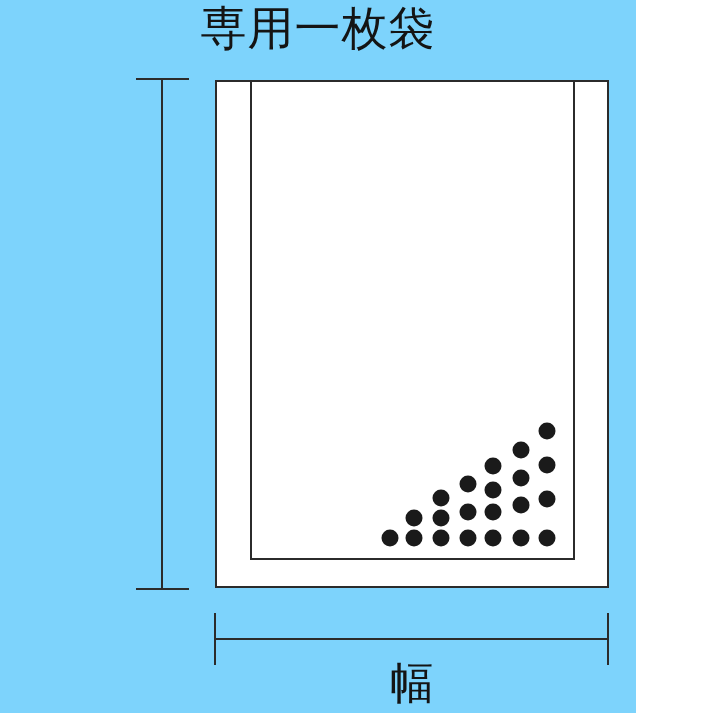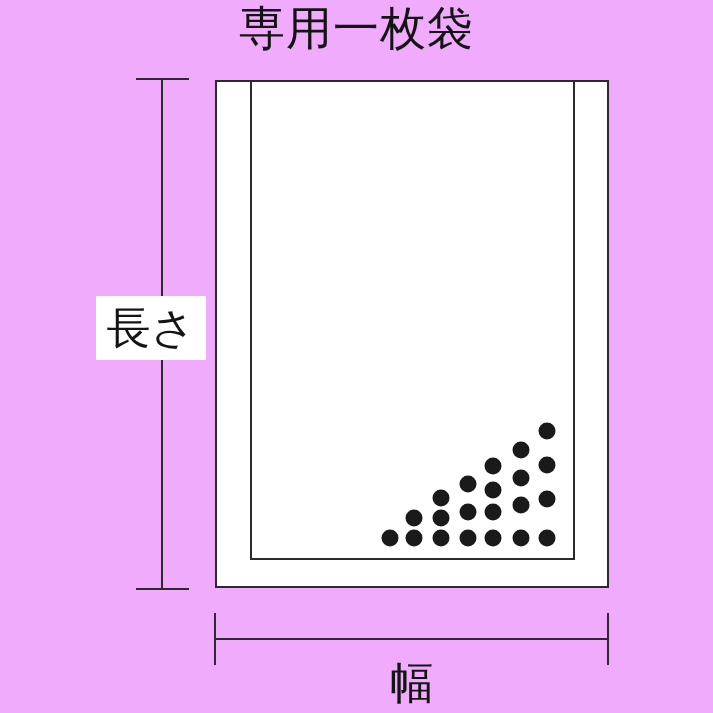--- a/index.html
+++ b/index.html
@@ -5,23 +5,23 @@
   html, body {
     margin: 0;
     padding: 0;
     background: #ffffff;
   }
   body {
     font-family: "DejaVu Sans", "Liberation Sans", sans-serif;
   }
   #canvas {
     position: relative;
-    width: 713px;
+    width: 636px;
     height: 713px;
-    background: #f0abfc;
+    background: #7dd3fc;
     overflow: hidden;
   }
   .title {
     position: absolute;
     left: 0;
     right: 0;
     top: 2px;
     text-align: center;
     font-size: 46px;
     line-height: 52px;
@@ -177,20 +177,19 @@
       <div class="dot" style="left: 521px; top: 450px; width: 17px; height: 17px; background: rgb(26, 26, 26);"></div>
       <div class="dot" style="left: 547px; top: 538px; width: 17px; height: 17px; background: rgb(26, 26, 26);"></div>
       <div class="dot" style="left: 547px; top: 499px; width: 17px; height: 17px; background: rgb(26, 26, 26);"></div>
       <div class="dot" style="left: 547px; top: 465px; width: 17px; height: 17px; background: rgb(26, 26, 26);"></div>
       <div class="dot" style="left: 547px; top: 431px; width: 17px; height: 17px; background: rgb(26, 26, 26);"></div>
     </div>
 
   <div class="dim-v-tick-top"></div>
   <div class="dim-v-line"></div>
   <div class="dim-v-tick-bottom"></div>
-  <div class="dim-v-label">長さ</div>
 
   <div class="dim-h-tick-left"></div>
   <div class="dim-h-line"></div>
   <div class="dim-h-tick-right"></div>
   <div class="dim-h-label">幅</div>
 
 </div>
 
 </body></html>

